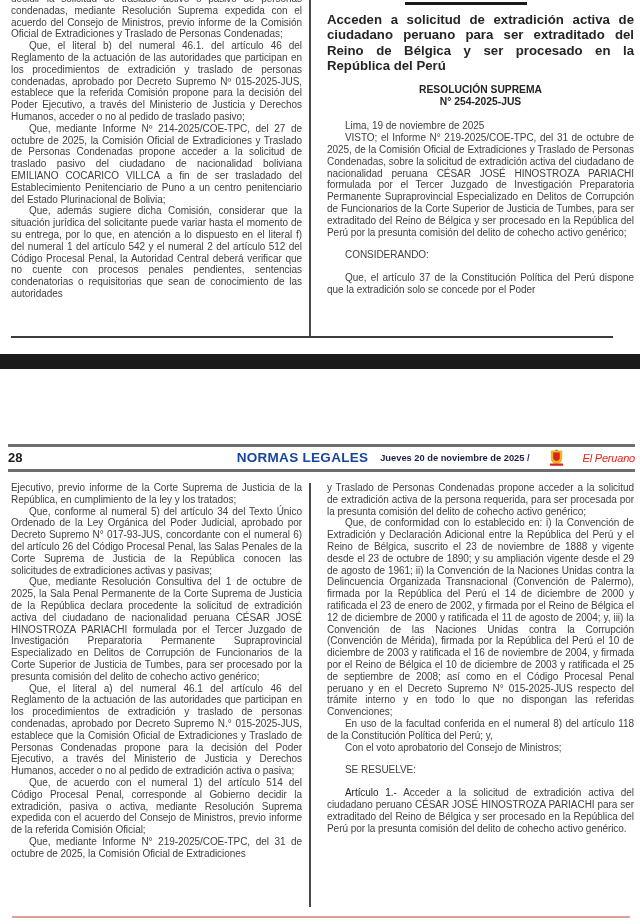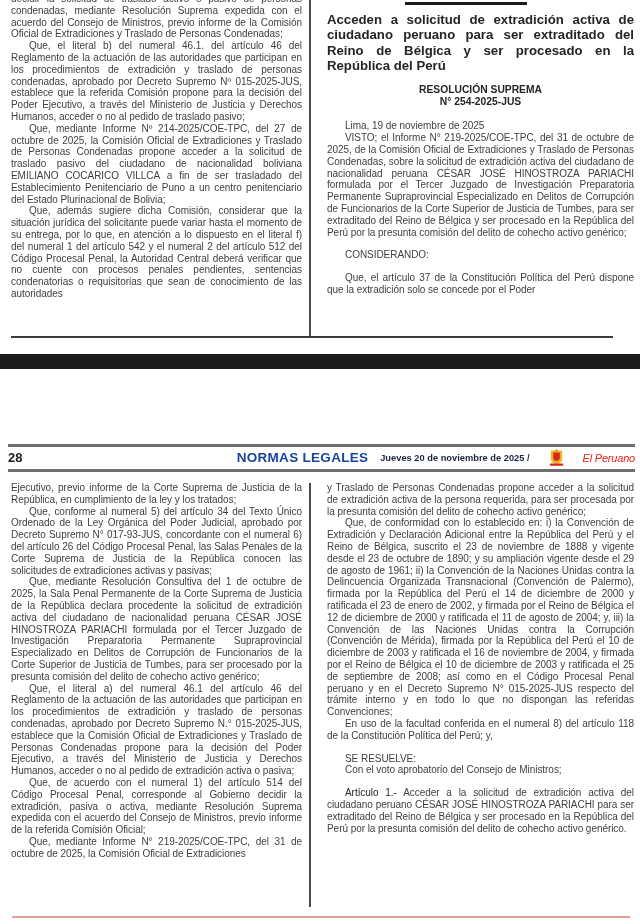--- a/index.html
+++ b/index.html
@@ -118,22 +118,22 @@
     <p class="bp indent">Que, mediante Resolución Consultiva del 1 de octubre de 2025, la Sala Penal Permanente de la Corte Suprema de Justicia de la República declara procedente la solicitud de extradición activa del ciudadano de nacionalidad peruana CÉSAR JOSÉ HINOSTROZA PARIACHI formulada por el Tercer Juzgado de Investigación Preparatoria Permanente Supraprovincial Especializado en Delitos de Corrupción de Funcionarios de la Corte Superior de Justicia de Tumbes, para ser procesado por la presunta comisión del delito de cohecho activo genérico;</p>
     <p class="bp indent">Que, el literal a) del numeral 46.1 del artículo 46 del Reglamento de la actuación de las autoridades que participan en los procedimientos de extradición y traslado de personas condenadas, aprobado por Decreto Supremo N.° 015-2025-JUS, establece que la Comisión Oficial de Extradiciones y Traslado de Personas Condenadas propone para la decisión del Poder Ejecutivo, a través del Ministerio de Justicia y Derechos Humanos, acceder o no al pedido de extradición activa o pasiva;</p>
     <p class="bp indent">Que, de acuerdo con el numeral 1) del artículo 514 del Código Procesal Penal, corresponde al Gobierno decidir la extradición, pasiva o activa, mediante Resolución Suprema expedida con el acuerdo del Consejo de Ministros, previo informe de la referida Comisión Oficial;</p>
     <p class="bp indent">Que, mediante Informe N° 219-2025/COE-TPC, del 31 de octubre de 2025, la Comisión Oficial de Extradiciones</p>
   </div>
 
   <div class="br-col">
     <p class="bp">y Traslado de Personas Condenadas propone acceder a la solicitud de extradición activa de la persona requerida, para ser procesada por la presunta comisión del delito de cohecho activo genérico;</p>
     <p class="bp indent">Que, de conformidad con lo establecido en: i) la Convención de Extradición y Declaración Adicional entre la República del Perú y el Reino de Bélgica, suscrito el 23 de noviembre de 1888 y vigente desde el 23 de octubre de 1890; y su ampliación vigente desde el 29 de agosto de 1961; ii) la Convención de la Naciones Unidas contra la Delincuencia Organizada Transnacional (Convención de Palermo), firmada por la República del Perú el 14 de diciembre de 2000 y ratificada el 23 de enero de 2002, y firmada por el Reino de Bélgica el 12 de diciembre de 2000 y ratificada el 11 de agosto de 2004; y, iii) la Convención de las Naciones Unidas contra la Corrupción (Convención de Mérida), firmada por la República del Perú el 10 de diciembre de 2003 y ratificada el 16 de noviembre de 2004, y firmada por el Reino de Bélgica el 10 de diciembre de 2003 y ratificada el 25 de septiembre de 2008; así como en el Código Procesal Penal peruano y en el Decreto Supremo N° 015-2025-JUS respecto del trámite interno y en todo lo que no dispongan las referidas Convenciones;</p>
     <p class="bp indent">En uso de la facultad conferida en el numeral 8) del artículo 118 de la Constitución Política del Perú; y,</p>
+    <p class="bp indent">Con el voto aprobatorio del Consejo de Ministros;</p>
     <p class="bp indent gap-before">SE RESUELVE:</p>
-    <p class="bp indent">Con el voto aprobatorio del Consejo de Ministros;</p>
     <p class="bp indent gap-before"><b class="bold-lead">Artículo 1.-</b><span> Acceder a la solicitud de extradición activa del ciudadano peruano CÉSAR JOSÉ HINOSTROZA PARIACHI para ser extraditado del Reino de Bélgica y ser procesado en la República del Perú por la presunta comisión del delito de cohecho activo genérico.</span></p>
   </div>
 
   <div class="divider-v" id="div-bottom"></div>
 
   <div class="bottom-rule"></div>
 
 </div>
 
 </body></html>

